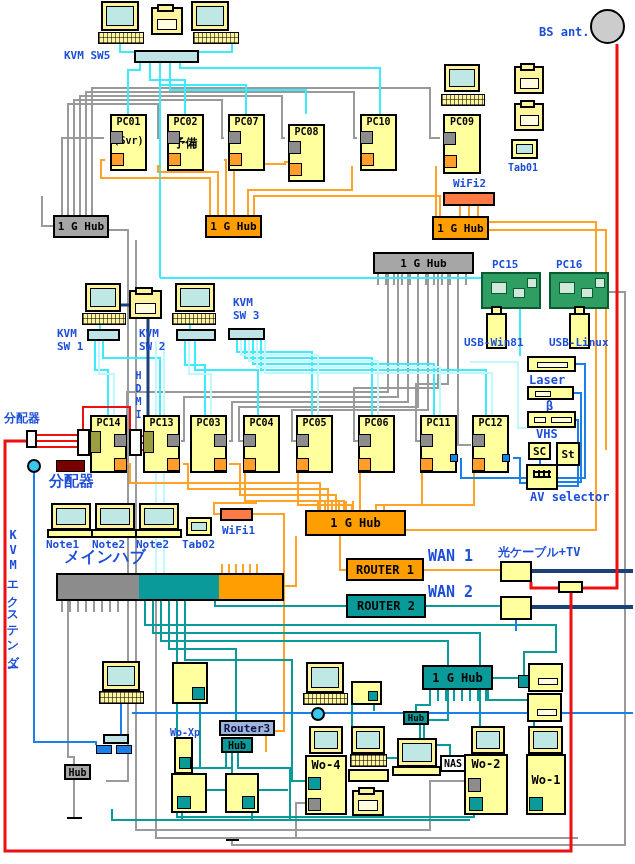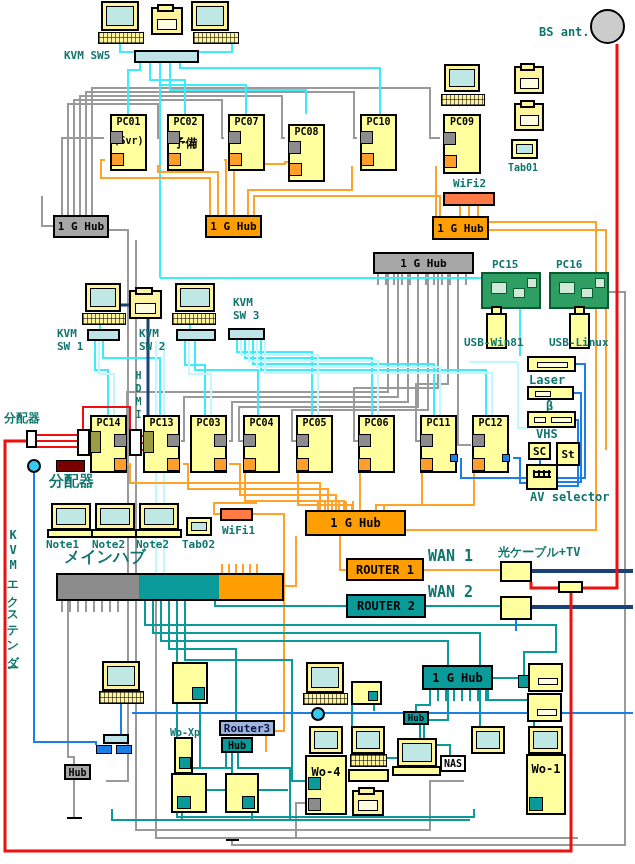--- a/index.html
+++ b/index.html
@@ -1,20 +1,20 @@
 <!DOCTYPE html>
 <html><head>
 <meta charset="utf-8">
 <style>
   html,body{margin:0;padding:0;background:#fff}
   #canvas{position:relative;width:635px;height:864px;background:#fff;overflow:hidden;
           font-family:"DejaVu Sans Mono",monospace}
   #wires{position:absolute;left:0;top:0}
   .abs{position:absolute;box-sizing:border-box}
-  .lbl{position:absolute;font:bold 10px "DejaVu Sans Mono",monospace;color:#0f766e;white-space:pre;line-height:11px}
+  .lbl{position:absolute;font:bold 10px "DejaVu Sans Mono",monospace;color:#1d4ed8;white-space:pre;line-height:11px}
   .lbl11{font-size:11px}
   .lbl12{font-size:12px;line-height:13px}
   .lbl13{font-size:16px}
   .lbl15{font-size:15px}
   .hubbox{position:absolute;border:2px solid #000;box-sizing:border-box;display:flex;align-items:center;
           justify-content:center;font:bold 11px "DejaVu Sans Mono",monospace;color:#000;white-space:pre}
   .mon{position:absolute;background:#FFF49E;border:2px solid #000;box-sizing:border-box;padding:3px}
   .mon .scr{background:#BFE8E4;border:1px solid #000;width:100%;height:100%;box-sizing:border-box}
   .kb{position:absolute;border:1px solid #000;background-color:#FFF49E;box-sizing:border-box;
       background-image:repeating-linear-gradient(90deg,rgba(0,0,0,.55) 0 1px,transparent 1px 4px),
@@ -478,38 +478,43 @@
       <div class="scr"></div>
     </div>
 <div class="mon" style="left:471px;top:726px;width:34px;height:28px">
       <div class="scr"></div>
     </div>
 <div class="mon" style="left:528px;top:726px;width:35px;height:28px">
       <div class="scr"></div>
     </div>
 
 <div class="tower" style="left:305px;top:755px;width:42px;height:60px">
-  <div style="margin-top:8px">Wo-4</div>
+  <div style="margin-top:1px">Wo-4</div>
   <div class="port pteal" style="left:1px;top:20px;width:13px;height:13px"></div>
   <div class="port pgrey" style="left:1px;top:41px;width:13px;height:13px"></div>
 </div>
 <div class="kb" style="left:350px;top:754px;width:37px;height:13px"></div>
 <div class="dev" style="left:348px;top:769px;width:41px;height:13px"></div>
 <div class="prn" style="left:352px;top:790px;width:32px;height:26px">
       <div class="slot"></div>
       <div class="out"></div>
     </div>
 <div class="mon" style="left:397px;top:738px;width:40px;height:29px">
       <div class="scr"></div>
     </div>
 <div class="dev" style="left:392px;top:766px;width:49px;height:10px"></div>
 <div class="hubbox" style="left:440px;top:755px;width:26px;height:17px;background:#fff;font-size:10px">NAS</div>
 
+<div class="tower" style="left:464px;top:754px;width:44px;height:61px">
+  <div style="margin-top:1px">Wo-2</div>
+  <div class="port pgrey" style="left:2px;top:22px;width:13px;height:14px"></div>
+  <div class="port pteal" style="left:3px;top:41px;width:14px;height:14px"></div>
+</div>
 <div class="tower" style="left:526px;top:754px;width:40px;height:61px">
-  <div style="margin-top:6px">Wo-1</div>
+  <div style="margin-top:17px">Wo-1</div>
   <div class="port pteal" style="left:1px;top:41px;width:14px;height:14px"></div>
 </div>
 <div class="dev" style="left:528px;top:663px;width:35px;height:29px">
       <div class="slot" style="left:8px;top:13px;width:20px;height:7px"></div>
     </div>
 <div class="port pteal" style="left:518px;top:675px;width:11px;height:13px"></div>
 <div class="dev" style="left:527px;top:693px;width:35px;height:29px">
       <div class="slot" style="left:8px;top:14px;width:20px;height:7px"></div>
     </div>
 

